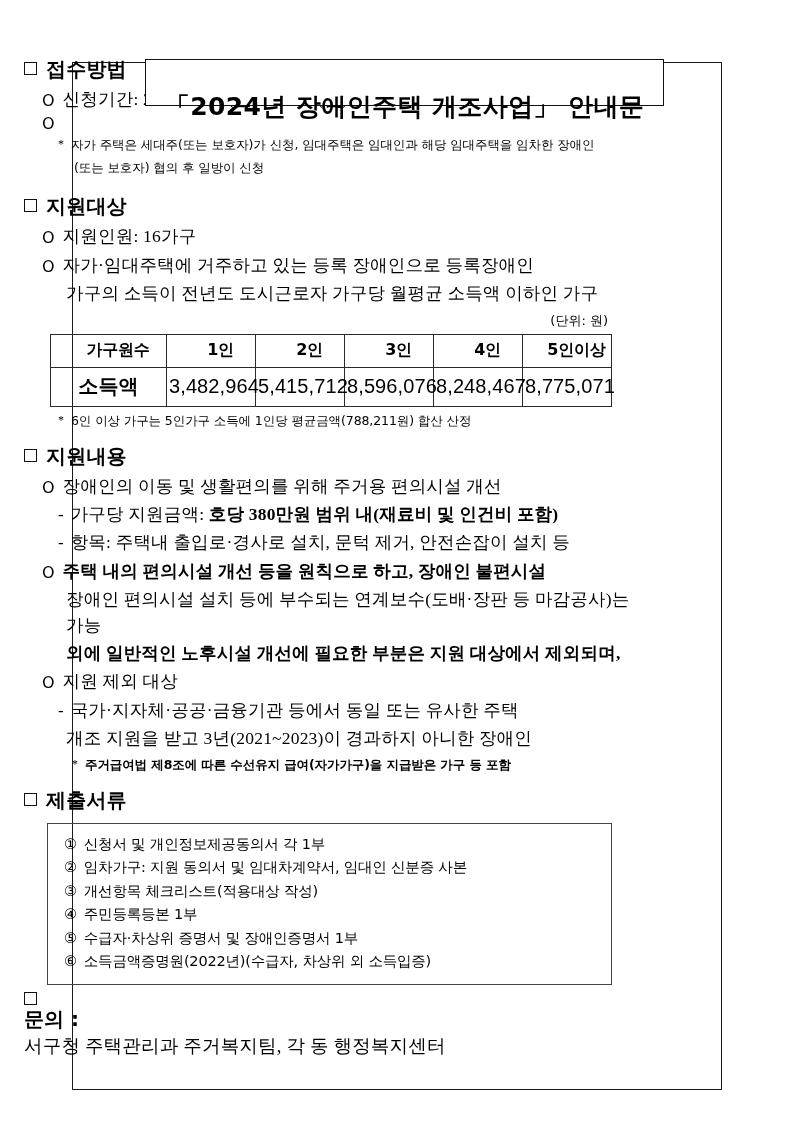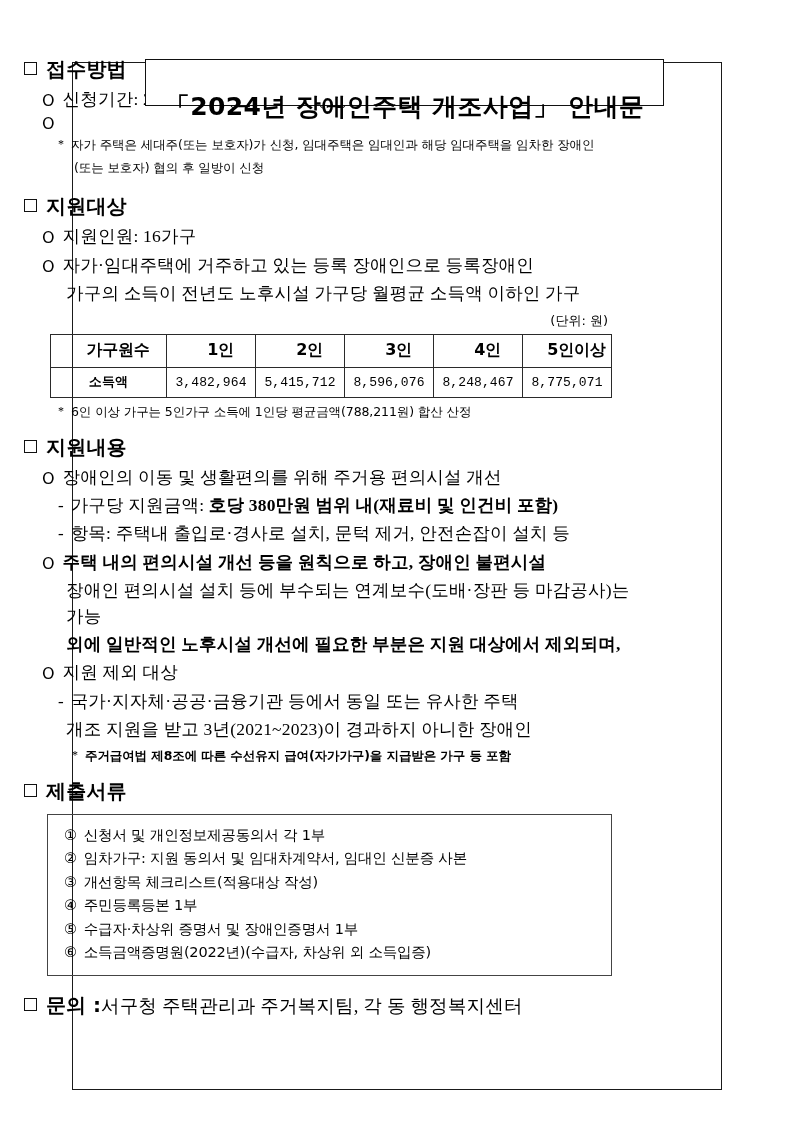--- a/index.html
+++ b/index.html
@@ -200,22 +200,22 @@
     font-weight: bold;
     font-size: 16px;
     padding-left: 21px;
   }
   table.income td.rowlabel {
     font-weight: bold;
     font-size: 16px;
     width: 92px;
   }
   table.income tr.vals td {
-    font-family: Liberation Mono, monospace;
-    font-size: 13px;
+    font-family: Liberation Sans, sans-serif;
+    font-size: 20px;
     letter-spacing: 0.1px;
   }
 
   
   .docs-box {
     margin: 9px 24px 0 33px;
     border: 1.3px solid #444;
     padding: 9px 10px 10px 16px;
     box-sizing: border-box;
   }
@@ -230,21 +230,22 @@
   .doc-num {
     flex: none;
     margin-right: 7px;
   }
 
   
   .inquiry {
     display: flex;
     align-items: baseline;
     padding-left: 10px;
-    margin-top: 16px;
+    margin-top: 8px;
+    flex-direction: column;
   }
   .inq-label {
     font-family: "DejaVu Sans", sans-serif;
     font-weight: bold;
     font-size: 20px;
   }
   .inq-value {
     font-size: 18.5px;
     letter-spacing: 0.2px;
   }
@@ -294,21 +295,21 @@
     <span class="o-bullet">O</span>
     <span class="o-body">지원인원: 16가구</span>
   </div>
 
   <div class="o-line">
     <span class="o-bullet">O</span>
     <span class="o-body">자가·임대주택에 거주하고 있는 등록 장애인으로 등록장애인</span>
   </div>
 
   <div class="indent2">
-    <span>가구의 소득이 </span><span class="b">전년도 노후시설 가구당 월평균 소득액 이하인 가구</span>
+    <span>가구의 소득이 </span><span class="b">전년도 도시근로자 가구당 월평균 소득액 이하인 가구</span>
   </div>
 
   <div class="unit-note">(단위: 원)</div>
 
   <div class="table-wrap">
     <table class="income">
       <tbody>
           <tr class="head">
         <td class="rowlabel">가구원수</td>
         <td>1인</td>

